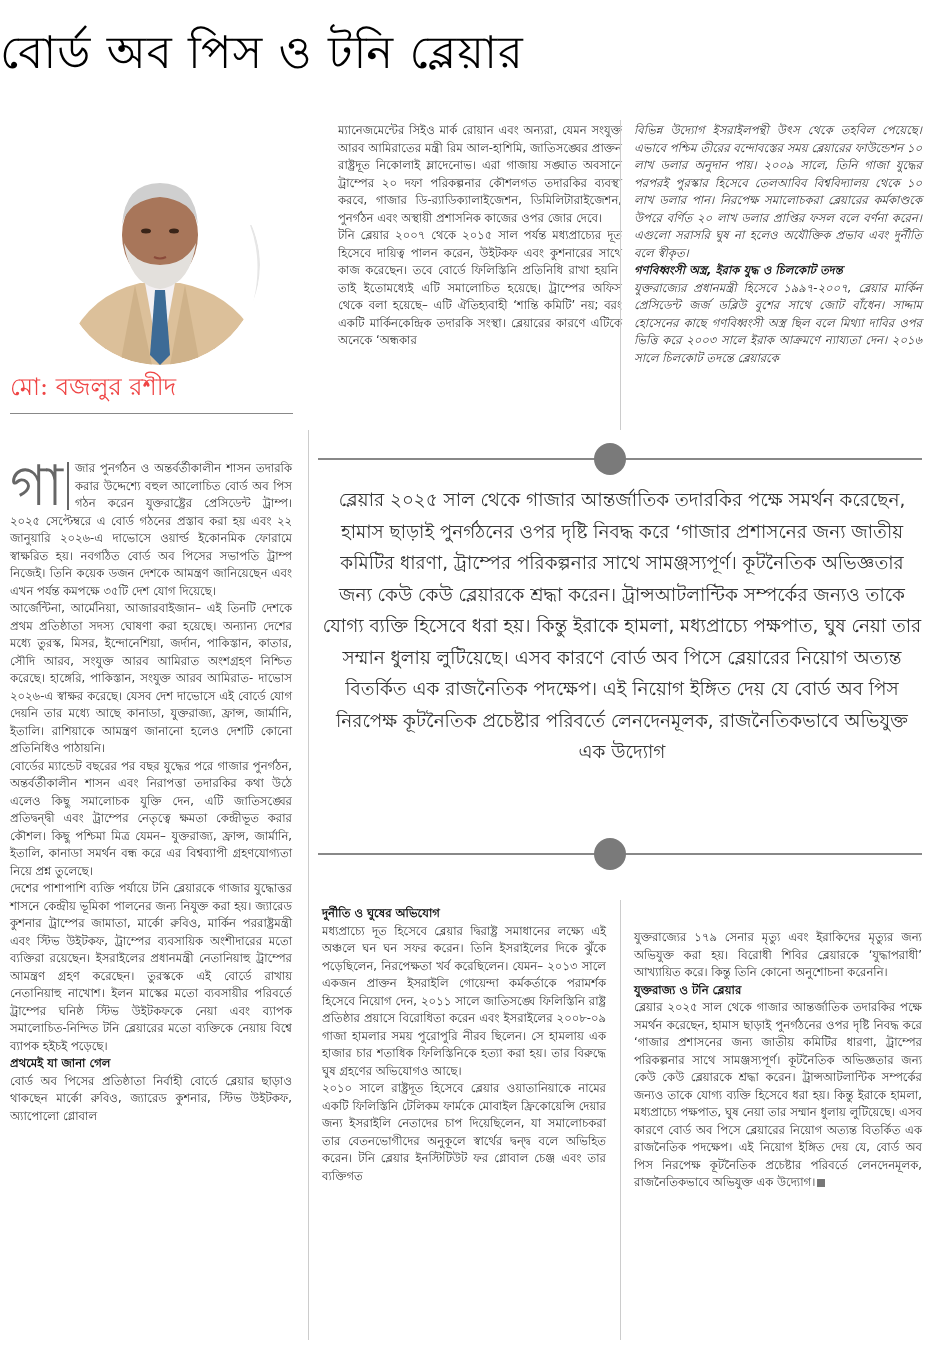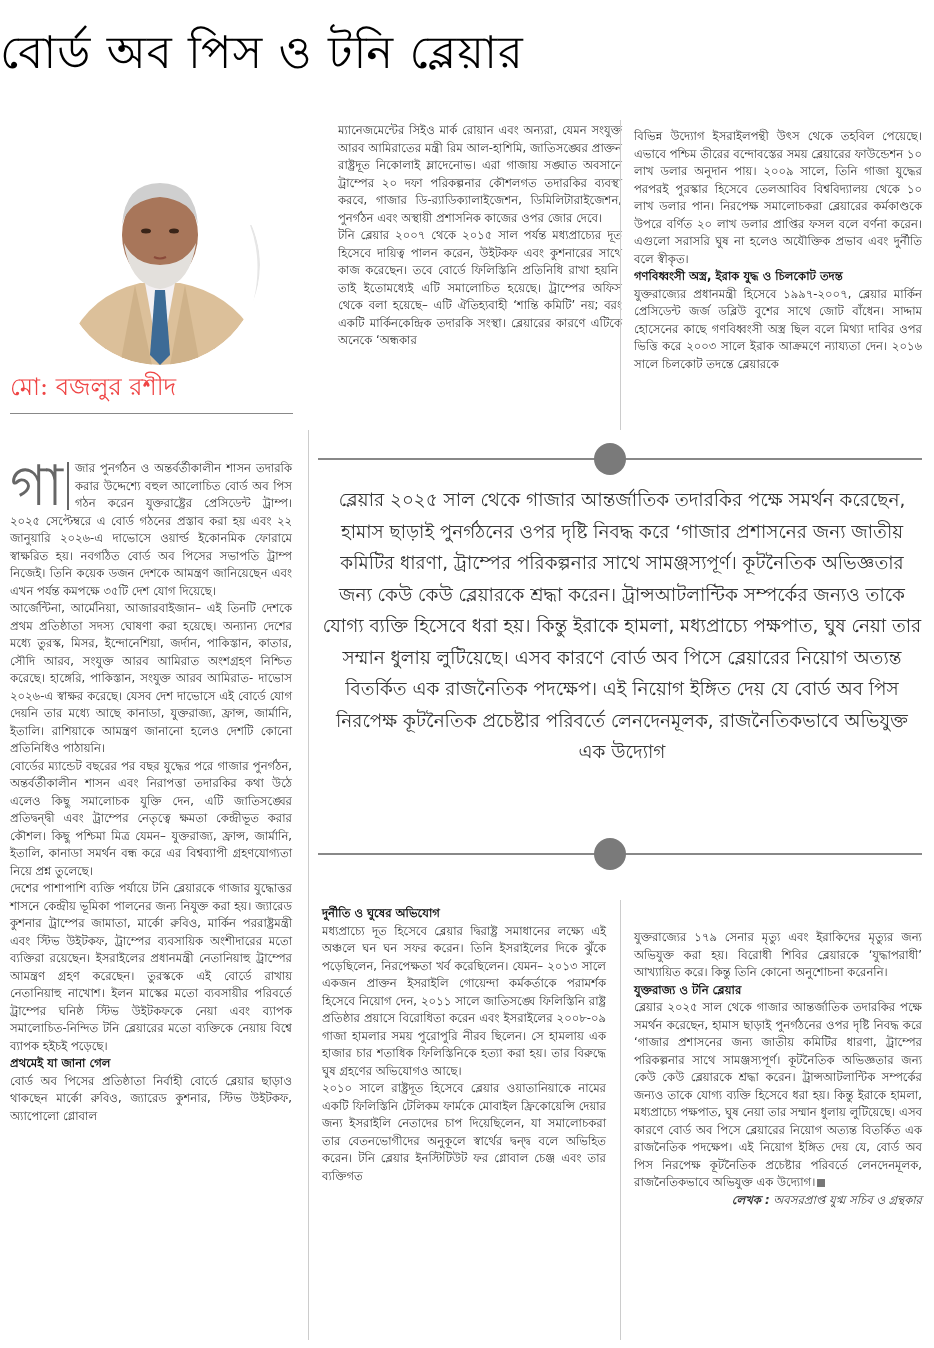--- a/index.html
+++ b/index.html
@@ -69,21 +69,21 @@
   </div>
 </div>
 <div class="author-name">মো: বজলুর রশীদ</div>
 <div class="author-rule"></div>
 
 <div class="col c2" style="top:122px;margin-left:16px;">
   <p>ম্যানেজমেন্টের সিইও মার্ক রোয়ান এবং অন্যরা, যেমন সংযুক্ত আরব আমিরাতের মন্ত্রী রিম আল-হাশিমি, জাতিসঙ্ঘের প্রাক্তন রাষ্ট্রদূত নিকোলাই ম্লাদেনোভ। এরা গাজায় সঙ্ঘাত অবসানে ট্রাম্পের ২০ দফা পরিকল্পনার কৌশলগত তদারকির ব্যবস্থা করবে, গাজার ডি-র‍্যাডিক্যালাইজেশন, ডিমিলিটারাইজেশন, পুনর্গঠন এবং অস্থায়ী প্রশাসনিক কাজের ওপর জোর দেবে।</p>
   <p>টনি ব্লেয়ার ২০০৭ থেকে ২০১৫ সাল পর্যন্ত মধ্যপ্রাচ্যের দূত হিসেবে দায়িত্ব পালন করেন, উইটকফ এবং কুশনারের সাথে কাজ করেছেন। তবে বোর্ডে ফিলিস্তিনি প্রতিনিধি রাখা হয়নি। তাই ইতোমধ্যেই এটি সমালোচিত হয়েছে। ট্রাম্পের অফিস থেকে বলা হয়েছে– এটি ঐতিহ্যবাহী ‘শান্তি কমিটি’ নয়; বরং একটি মার্কিনকেন্দ্রিক তদারকি সংস্থা। ব্লেয়ারের কারণে এটিকে অনেকে ‘অন্ধকার</p>
 </div>
 
-<div class="col c3" style="top:128px;">
+<div class="col c3" style="top:122px;font-style:italic;">
   <p>বিভিন্ন উদ্যোগ ইসরাইলপন্থী উৎস থেকে তহবিল পেয়েছে। এভাবে পশ্চিম তীরের বন্দোবস্তের সময় ব্লেয়ারের ফাউন্ডেশন ১০ লাখ ডলার অনুদান পায়। ২০০৯ সালে, তিনি গাজা যুদ্ধের পরপরই পুরস্কার হিসেবে তেলআবিব বিশ্ববিদ্যালয় থেকে ১০ লাখ ডলার পান। নিরপেক্ষ সমালোচকরা ব্লেয়ারের কর্মকাণ্ডকে উপরে বর্ণিত ২০ লাখ ডলার প্রাপ্তির ফসল বলে বর্ণনা করেন। এগুলো সরাসরি ঘুষ না হলেও অযৌক্তিক প্রভাব এবং দুর্নীতি বলে স্বীকৃত।</p>
   <p class="sub">গণবিধ্বংসী অস্ত্র, ইরাক যুদ্ধ ও চিলকোট তদন্ত</p>
   <p>যুক্তরাজ্যের প্রধানমন্ত্রী হিসেবে ১৯৯৭-২০০৭, ব্লেয়ার মার্কিন প্রেসিডেন্ট জর্জ ডব্লিউ বুশের সাথে জোট বাঁধেন। সাদ্দাম হোসেনের কাছে গণবিধ্বংসী অস্ত্র ছিল বলে মিথ্যা দাবির ওপর ভিত্তি করে ২০০৩ সালে ইরাক আক্রমণে ন্যায্যতা দেন। ২০১৬ সালে চিলকোট তদন্তে ব্লেয়ারকে</p>
 </div>
 
 <div class="vrule" style="left:308px; top:430px; height:910px;"></div>
 <div class="vrule" style="left:620px; top:120px; height:310px;"></div>
 <div class="vrule" style="left:620px; top:900px; height:440px;"></div>
 
 <div class="col c1" style="top:460px;">
@@ -106,14 +106,13 @@
 <div class="col c2" style="top:905px;">
   <p class="sub">দুর্নীতি ও ঘুষের অভিযোগ</p>
   <p>মধ্যপ্রাচ্যে দূত হিসেবে ব্লেয়ার দ্বিরাষ্ট্র সমাধানের লক্ষ্যে এই অঞ্চলে ঘন ঘন সফর করেন। তিনি ইসরাইলের দিকে ঝুঁকে পড়েছিলেন, নিরপেক্ষতা খর্ব করেছিলেন। যেমন– ২০১৩ সালে একজন প্রাক্তন ইসরাইলি গোয়েন্দা কর্মকর্তাকে পরামর্শক হিসেবে নিয়োগ দেন, ২০১১ সালে জাতিসঙ্ঘে ফিলিস্তিনি রাষ্ট্র প্রতিষ্ঠার প্রয়াসে বিরোধিতা করেন এবং ইসরাইলের ২০০৮-০৯ গাজা হামলার সময় পুরোপুরি নীরব ছিলেন। সে হামলায় এক হাজার চার শতাধিক ফিলিস্তিনিকে হত্যা করা হয়। তার বিরুদ্ধে ঘুষ গ্রহণের অভিযোগও আছে।</p>
   <p>২০১০ সালে রাষ্ট্রদূত হিসেবে ব্লেয়ার ওয়াতানিয়াকে নামের একটি ফিলিস্তিনি টেলিকম ফার্মকে মোবাইল ফ্রিকোয়েন্সি দেয়ার জন্য ইসরাইলি নেতাদের চাপ দিয়েছিলেন, যা সমালোচকরা তার বেতনভোগীদের অনুকূলে স্বার্থের দ্বন্দ্ব বলে অভিহিত করেন। টনি ব্লেয়ার ইনস্টিটিউট ফর গ্লোবাল চেঞ্জ এবং তার ব্যক্তিগত</p>
 </div>
 
 <div class="col c3" style="top:905px;margin-top:24px;">
   <p>যুক্তরাজ্যের ১৭৯ সেনার মৃত্যু এবং ইরাকিদের মৃত্যুর জন্য অভিযুক্ত করা হয়। বিরোধী শিবির ব্লেয়ারকে ‘যুদ্ধাপরাধী’ আখ্যায়িত করে। কিন্তু তিনি কোনো অনুশোচনা করেননি।</p>
   <p class="sub">যুক্তরাজ্য ও টনি ব্লেয়ার</p>
   <p><span>ব্লেয়ার ২০২৫ সাল থেকে গাজার আন্তর্জাতিক তদারকির পক্ষে সমর্থন করেছেন, হামাস ছাড়াই পুনর্গঠনের ওপর দৃষ্টি নিবদ্ধ করে ‘গাজার প্রশাসনের জন্য জাতীয় কমিটির ধারণা, ট্রাম্পের পরিকল্পনার সাথে সামঞ্জস্যপূর্ণ। কূটনৈতিক অভিজ্ঞতার জন্য কেউ কেউ ব্লেয়ারকে শ্রদ্ধা করেন। ট্রান্সআটলান্টিক সম্পর্কের জন্যও তাকে যোগ্য ব্যক্তি হিসেবে ধরা হয়। কিন্তু ইরাকে হামলা, মধ্যপ্রাচ্যে পক্ষপাত, ঘুষ নেয়া তার সম্মান ধুলায় লুটিয়েছে। এসব কারণে বোর্ড অব পিসে ব্লেয়ারের নিয়োগ অত্যন্ত বিতর্কিত এক রাজনৈতিক পদক্ষেপ। এই নিয়োগ ইঙ্গিত দেয় যে, বোর্ড অব পিস নিরপেক্ষ কূটনৈতিক প্রচেষ্টার পরিবর্তে লেনদেনমূলক, রাজনৈতিকভাবে অভিযুক্ত এক উদ্যোগ।</span><span class="end-square"></span></p>
-  <p class="byline"><b>লেখক :</b> <span>অবসরপ্রাপ্ত যুগ্ম সচিব ও গ্রন্থকার</span></p>
 </div>
 
 </body></html>

